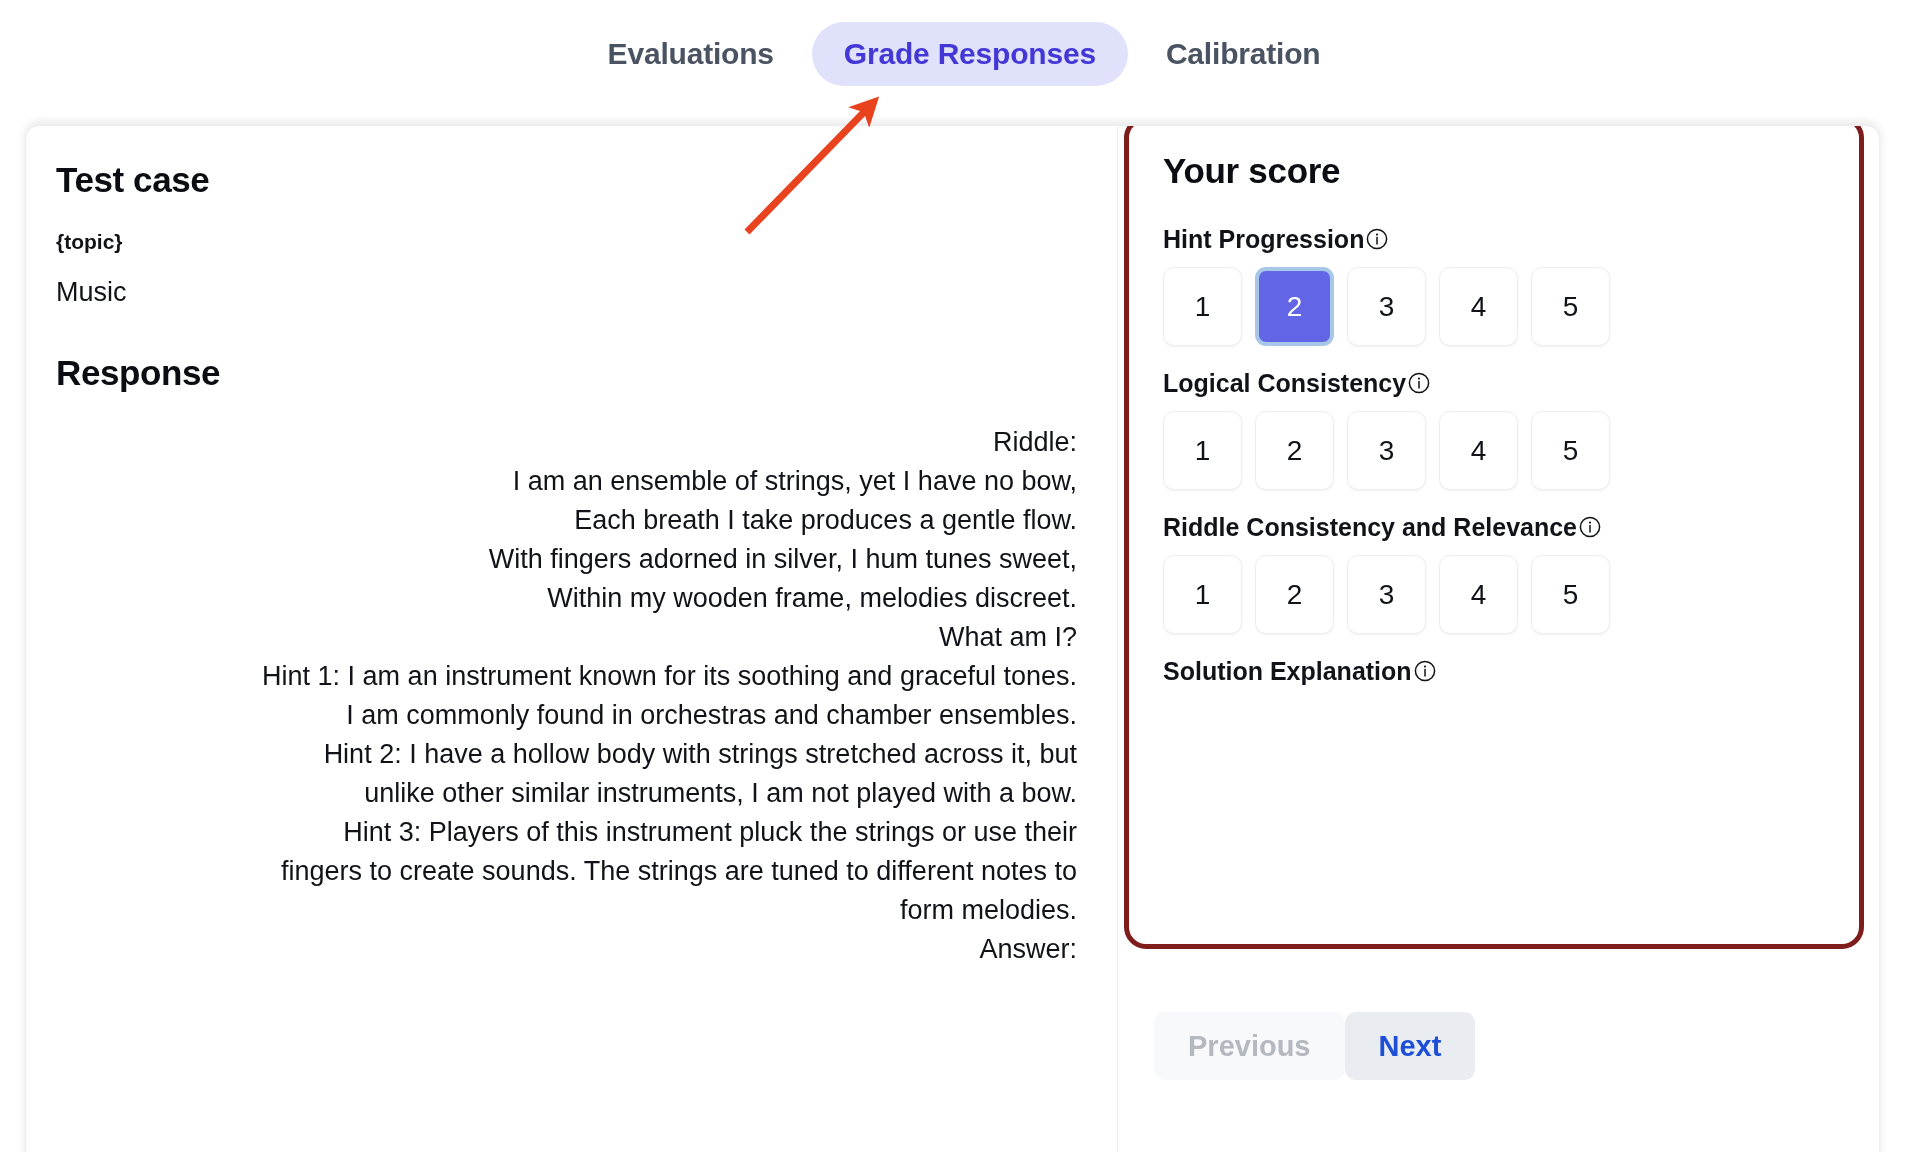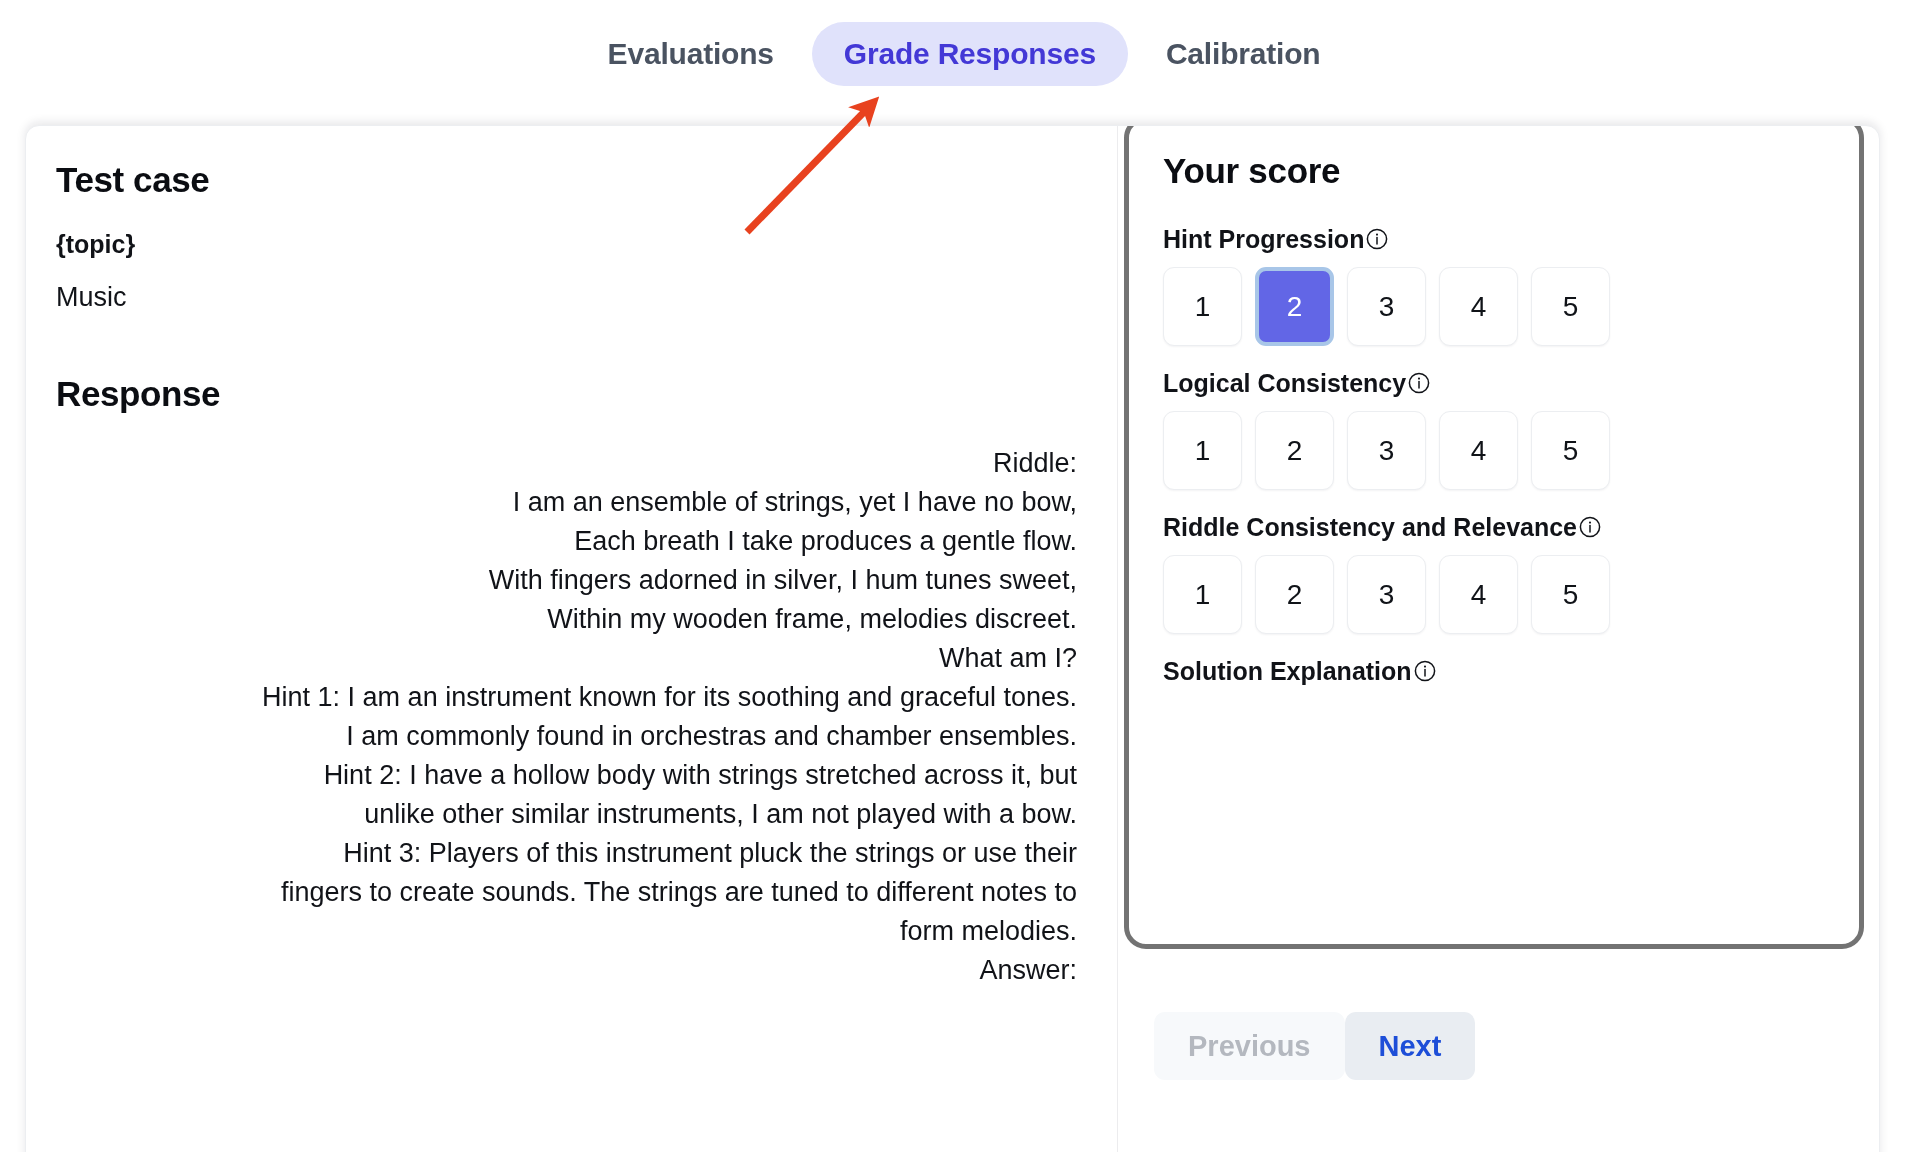--- a/index.html
+++ b/index.html
@@ -89,56 +89,56 @@
   .section-title {
     font-size: 35px;
     font-weight: 700;
     color: #0b0d12;
     letter-spacing: -0.4px;
     margin-bottom: 29px;
     line-height: 1.15;
   }
 
   .field-key {
-    font-size: 25px;
+    font-size: 21px;
     font-weight: 700;
     color: #111318;
     margin-bottom: 22px;
     line-height: 1.2;
   }
 
   .field-val {
     font-size: 27px;
     font-weight: 400;
     color: #111318;
     line-height: 1.2;
   }
 
   .section-title.response {
-    margin-top: 60px;
+    margin-top: 44px;
     margin-bottom: 30px;
   }
 
   .response-body {
     font-size: 27px;
     line-height: 39px;
     color: #111318;
     white-space: pre-wrap;
     word-break: normal;
     text-align: right;
   }
 
   
   .score-box {
     position: absolute;
     left: 6px;
     top: -10px;
     width: 740px;
     height: 833px;
-    border: 5px solid #737373;
+    border: 5px solid #7f1d1d;
     border-radius: 22px;
     background: #ffffff;
     padding: 30px 34px 0 34px;
   }
 
   .score-title {
     font-size: 35px;
     font-weight: 700;
     color: #0b0d12;
     letter-spacing: -0.3px;

